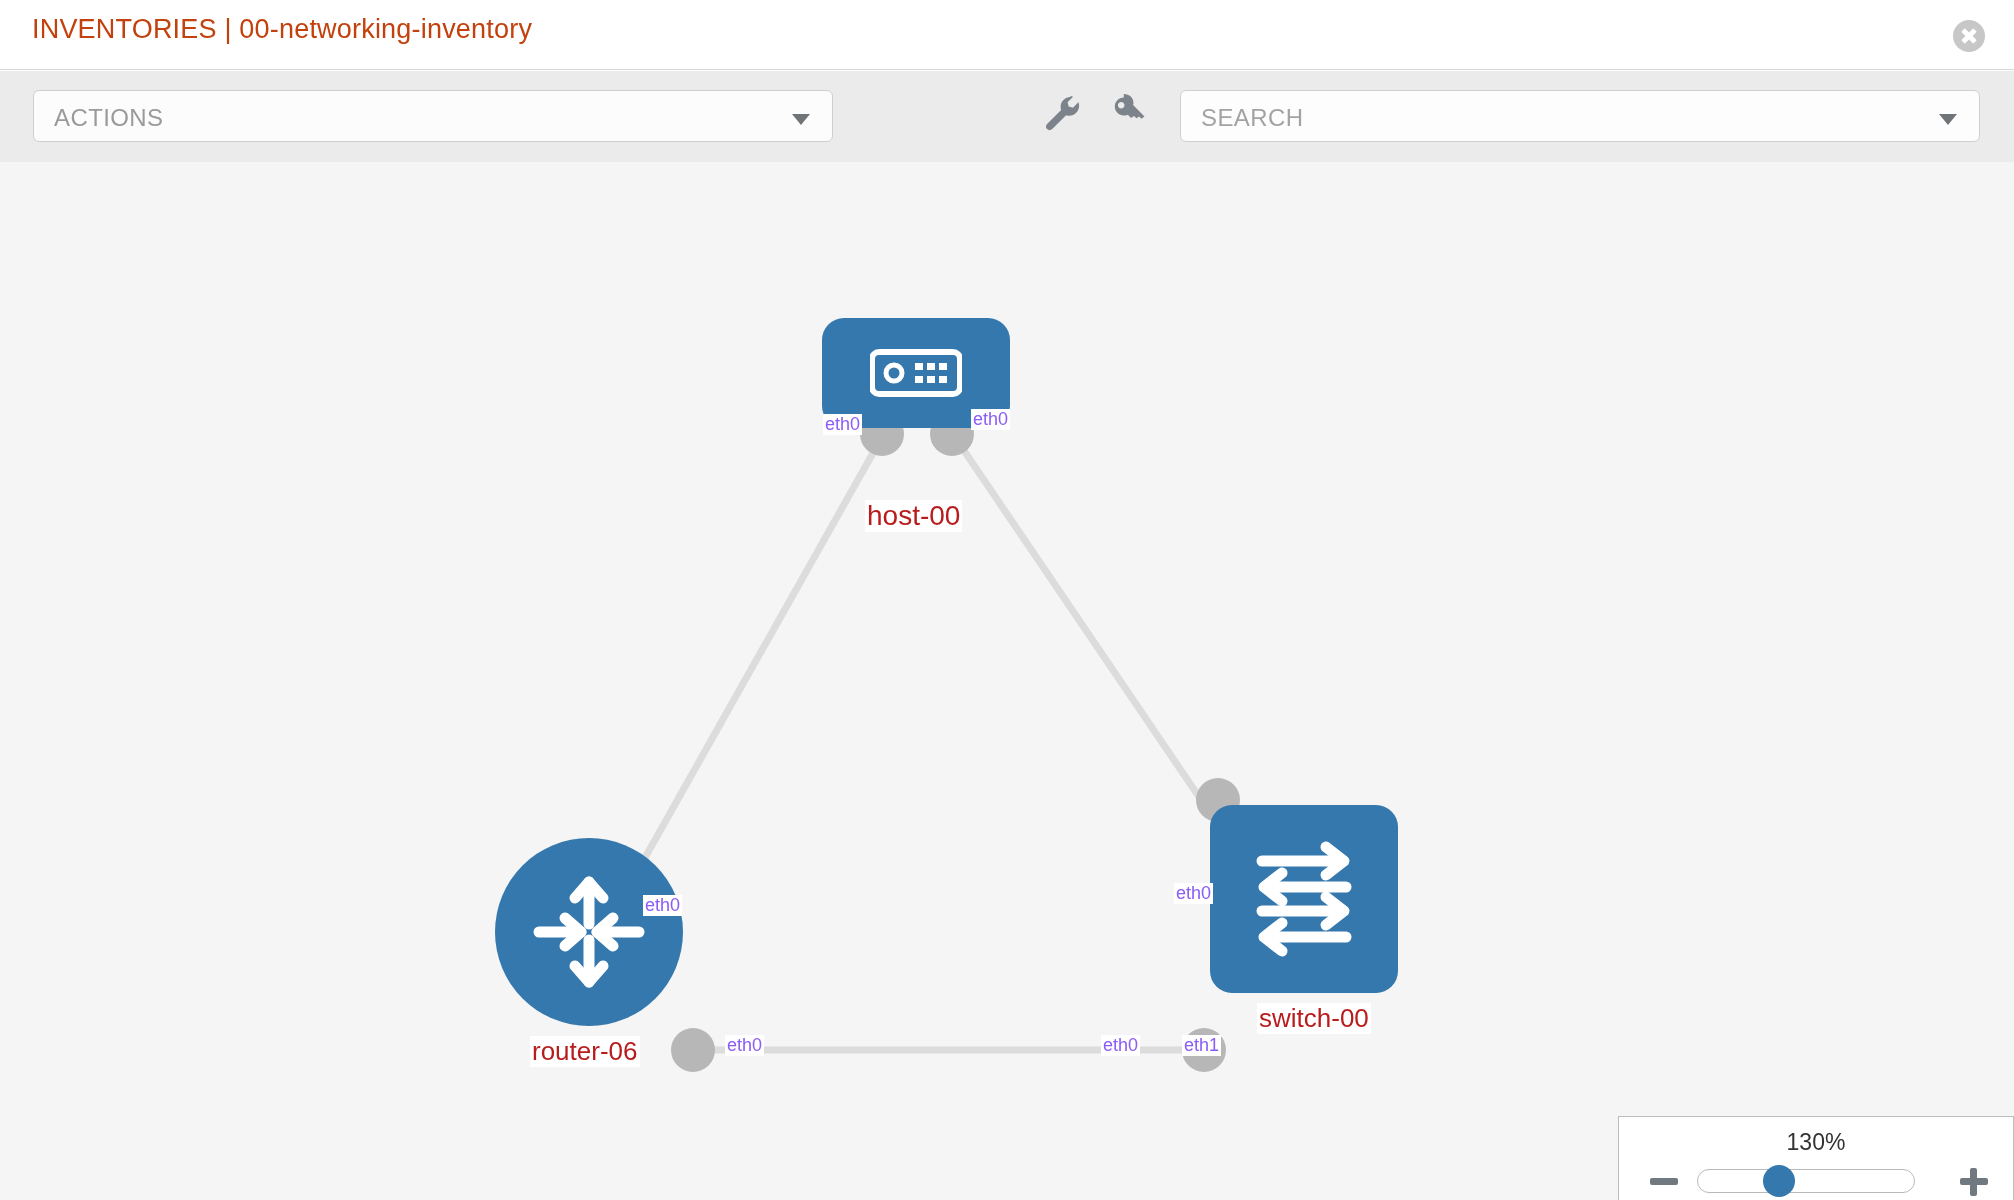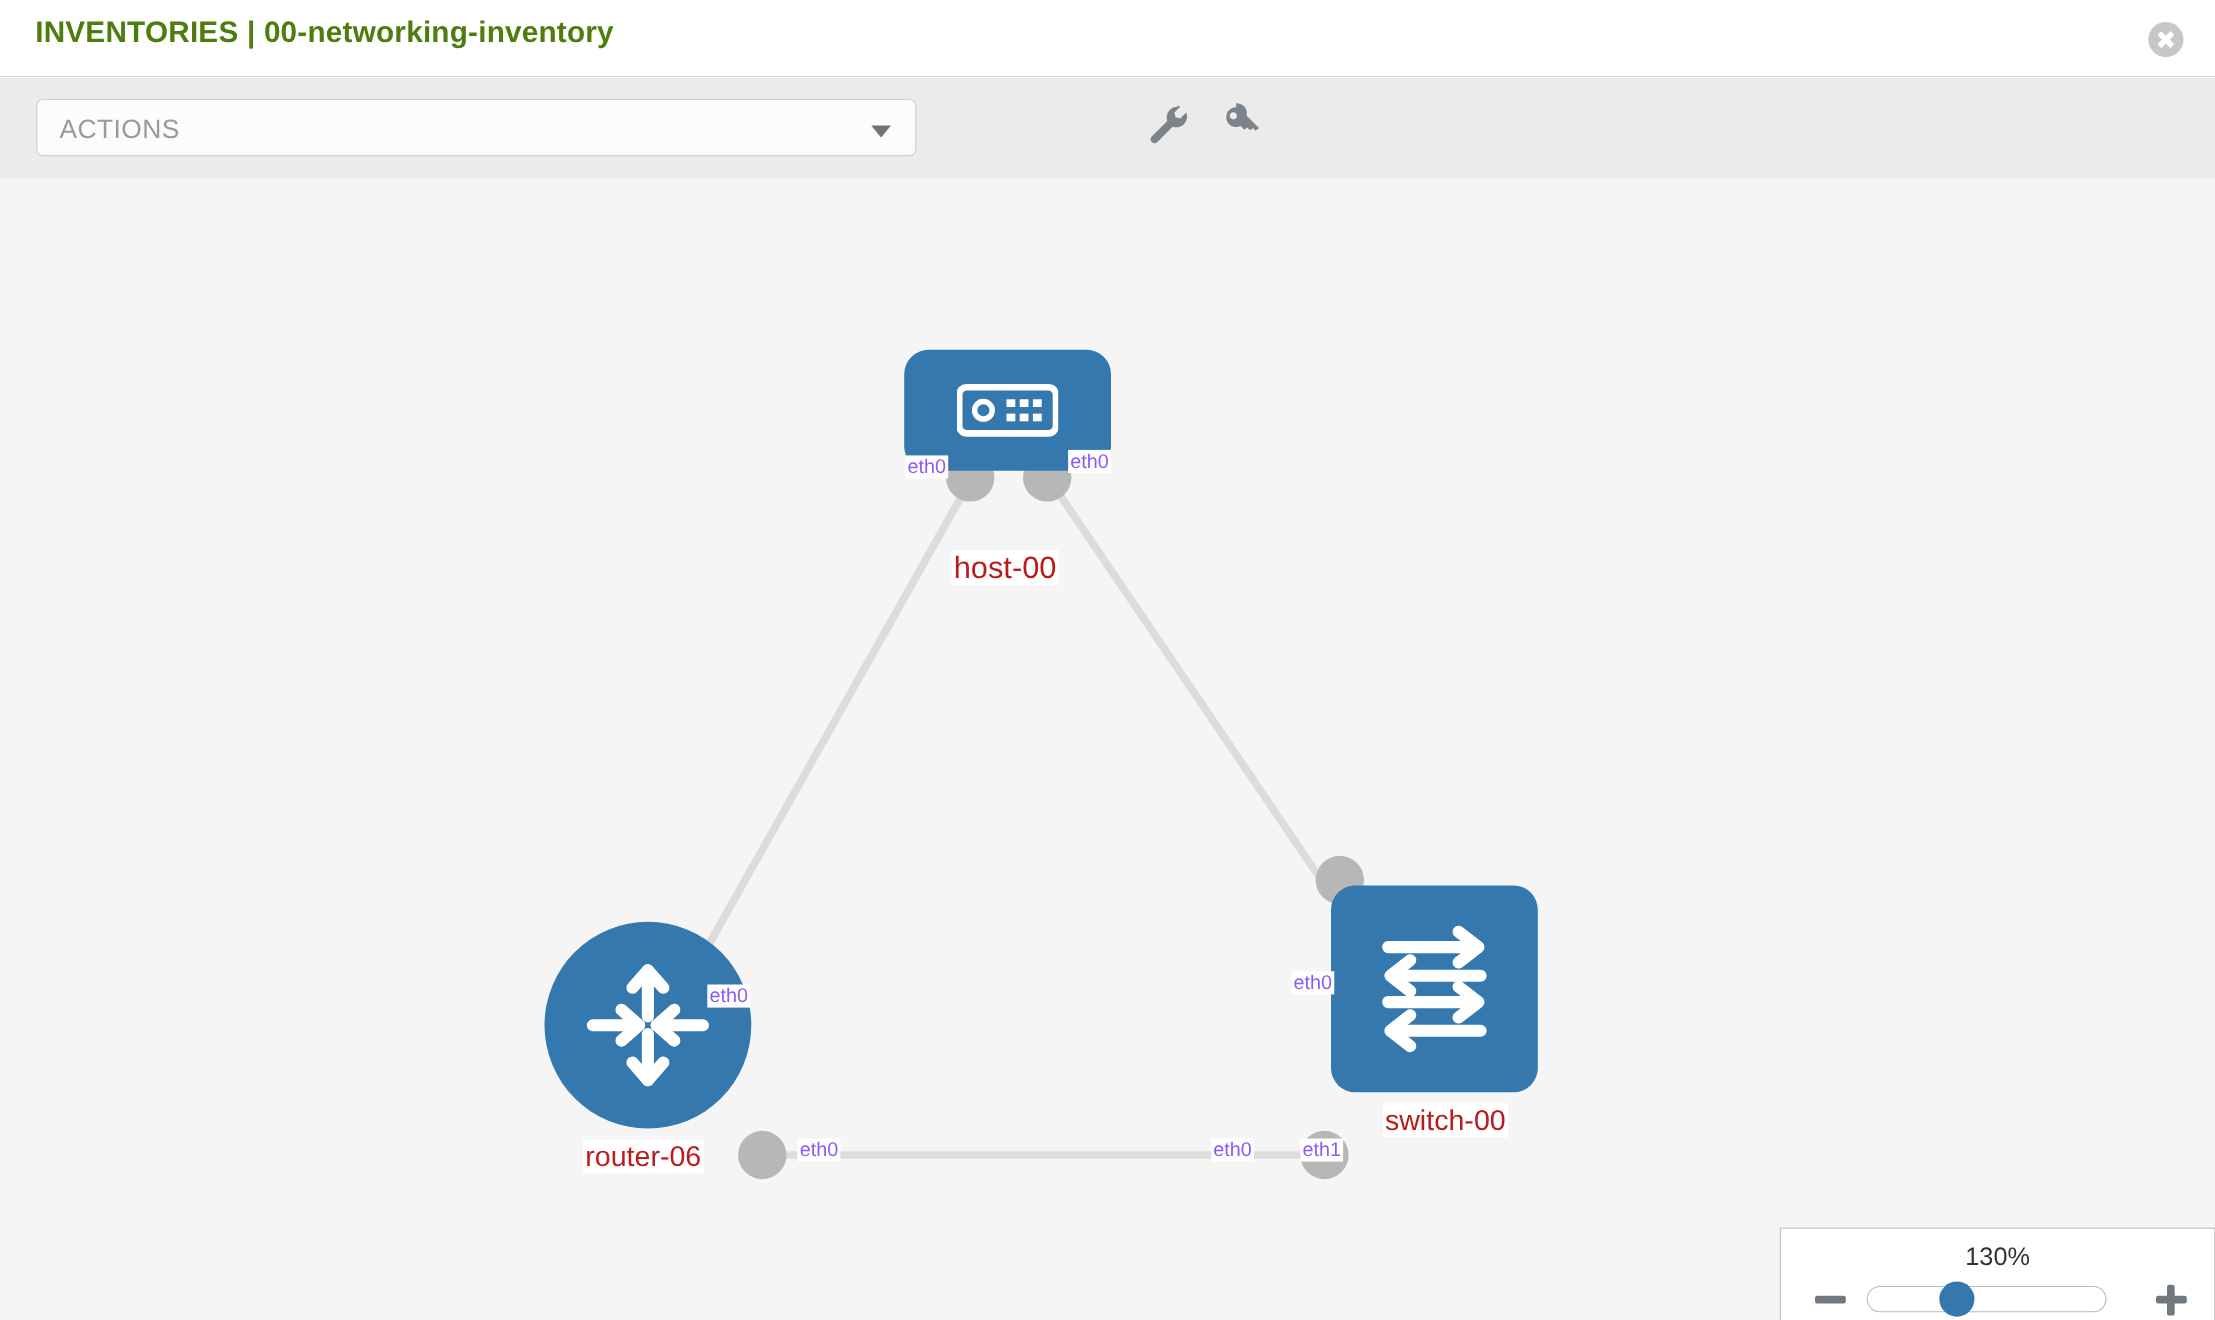--- a/index.html
+++ b/index.html
@@ -26,22 +26,22 @@
     width: 2014px;
     height: 70px;
     background: #ffffff;
     border-bottom: 1px solid #d7d7d7;
   }
   .header-title {
     position: absolute;
     left: 32px;
     top: 14px;
     font-size: 27px;
-    font-weight: bold;
-    color: #4d7c0f;
+    font-weight: normal;
+    color: #c2410c;
     letter-spacing: 0.2px;
     white-space: nowrap;
   }
   .close-btn {
     position: absolute;
     right: 29px;
     top: 20px;
     width: 32px;
     height: 32px;
     border-radius: 50%;
@@ -291,20 +291,24 @@
         <path fill="#7d838a" d="M16.1 2.2c-3 0-5.4 2.4-5.4 5.4 0 .6.1 1.2.3 1.7L3.3 16.9c-.8.8-.8 2 0 2.8.8.8 2 .8 2.8 0l7.6-7.6c.5.2 1.1.3 1.7.3 3 0 5.4-2.4 5.4-5.4 0-.7-.1-1.4-.4-2l-3 3-2.3-.6-.6-2.3 3-3c-.6-.3-1.2-.4-1.4-.4z"></path>
       </svg>
     </div>
 
     <div class="tool-icon icon-key">
       <svg viewBox="0 0 24 24" aria-hidden="true">
         <path fill="#7d838a" d="M8.6 2.5C5.9 2.5 3.7 4.7 3.7 7.4c0 2.7 2.2 4.9 4.9 4.9.8 0 1.5-.2 2.2-.5l1.8 1.8 1.6-1.1 1.3 1.3 1.5-1 1.3 1.3 1.6-1.3-6.2-6.2c.1-.4.2-.9.2-1.3 0-2.7-2.2-4.8-5.3-4.8zm-1.4 2.4c1 0 1.8.8 1.8 1.8s-.8 1.8-1.8 1.8-1.8-.8-1.8-1.8.8-1.8 1.8-1.8z"></path>
       </svg>
     </div>
 
+    <div class="search-box">
+      <span class="search-label">SEARCH</span>
+      <span class="caret"></span>
+    </div>
   </div>
 
   <div class="canvas">
 
     <svg class="topology-svg" viewBox="0 0 2014 1038">
 
       <line x1="886" y1="268" x2="620" y2="740" stroke="#dcdcdc" stroke-width="7"></line>
 
       <line x1="950" y1="268" x2="1250" y2="710" stroke="#dcdcdc" stroke-width="7"></line>
 

